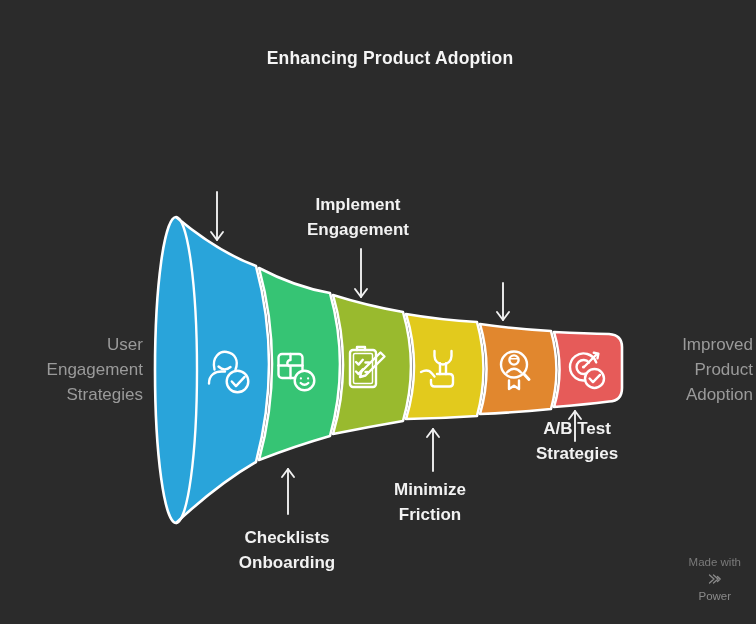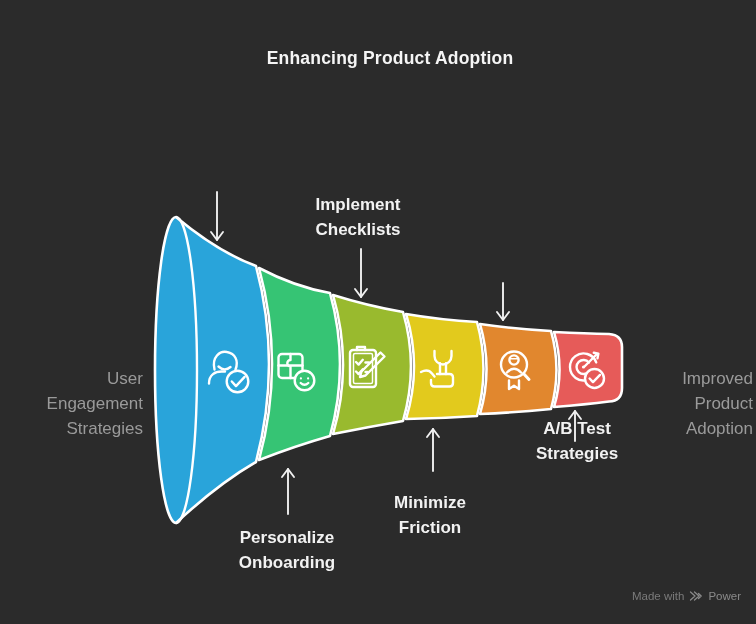--- a/index.html
+++ b/index.html
@@ -5,25 +5,25 @@
   html,body{margin:0;padding:0;background:#2b2b2b;}
   .canvas{position:relative;width:756px;height:624px;background:#2b2b2b;overflow:hidden;
           font-family:"Liberation Sans",sans-serif;}
   .title{position:absolute;top:48px;left:24px;right:0;text-align:center;
          color:#f5f5f5;font-size:17.5px;font-weight:700;letter-spacing:.2px;}
   .funnel-svg{position:absolute;left:0;top:0;width:756px;height:624px;}
   .callout{position:absolute;transform:translate(-50%,-50%);color:#f2f2f2;
            font-size:17px;font-weight:600;text-align:center;white-space:pre-line;
            line-height:1.45;width:190px;}
   .side-label{position:absolute;color:#9a9a9a;font-size:17px;font-weight:400;
-              line-height:1.47;white-space:pre-line;transform:translateY(-50%);margin-top:34px;}
+              line-height:1.47;white-space:pre-line;transform:translateY(-50%);}
   .side-label.left{right:613px;top:370px;text-align:right;width:130px;}
   .side-label.right{left:633px;top:370px;text-align:right;width:120px;}
   .watermark{position:absolute;right:15px;bottom:22px;color:#7a7a7a;font-size:11.5px;
-             display:flex;align-items:center;gap:5px;}
+             display:flex;align-items:center;gap:5px;flex-direction:column;}
   .watermark .brand{color:#8a8a8a;}
 </style>
 </head>
 <body>
 
 <div class="canvas">
 
   <div class="title">Enhancing Product Adoption</div>
 
   <svg class="funnel-svg" viewBox="0 0 756 624">
@@ -113,24 +113,24 @@
           <path d="M 427,437 L 433,429 L 439,437"></path>
       </g>
       <g>
         <path d="M 575,441 L 575,411"></path>
           <path d="M 569,419 L 575,411 L 581,419"></path>
       </g>
     </g>
   </svg>
 
   <div class="callout" style="left:358px;top:218px;">Implement
-Checklists</div>
-  <div class="callout" style="left:287px;top:551px;">Personalize
+Engagement</div>
+  <div class="callout" style="left:287px;top:551px;">Checklists
 Onboarding</div>
-  <div class="callout" style="left:430px;top:503px;margin-top:13px;">Minimize
+  <div class="callout" style="left:430px;top:503px;">Minimize
 Friction</div>
   <div class="callout" style="left:577px;top:442px;">A/B Test
 Strategies</div>
 
   <div class="side-label left">User
 Engagement
 Strategies</div>
   <div class="side-label right">Improved
 Product
 Adoption</div>

